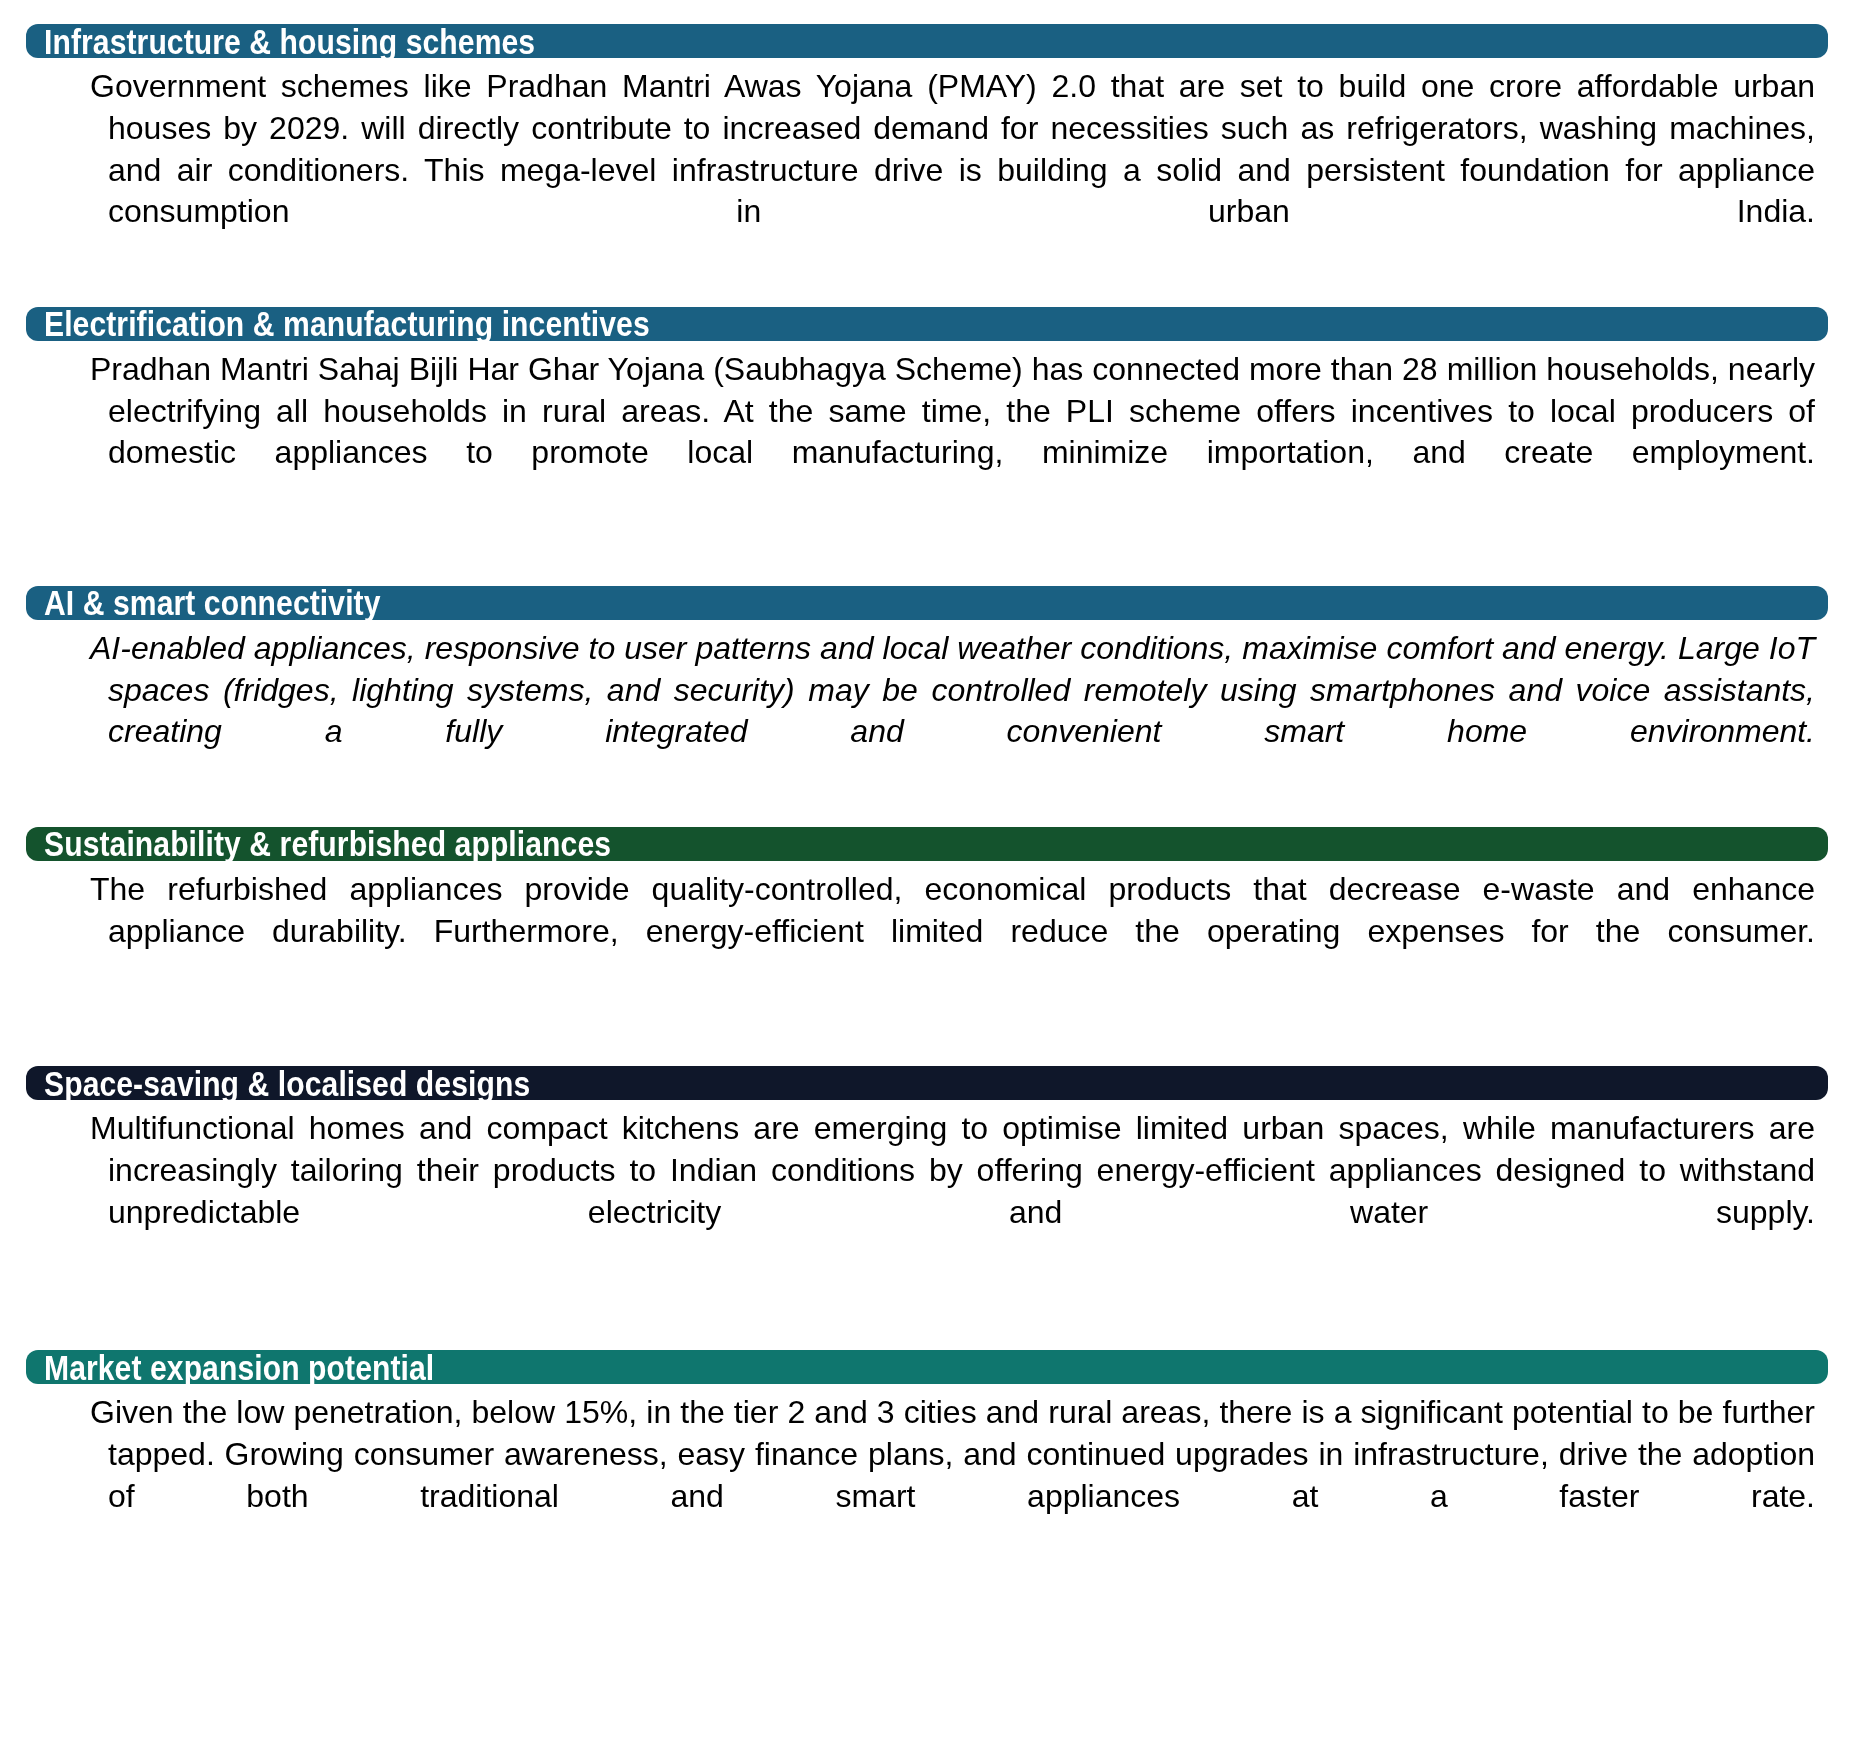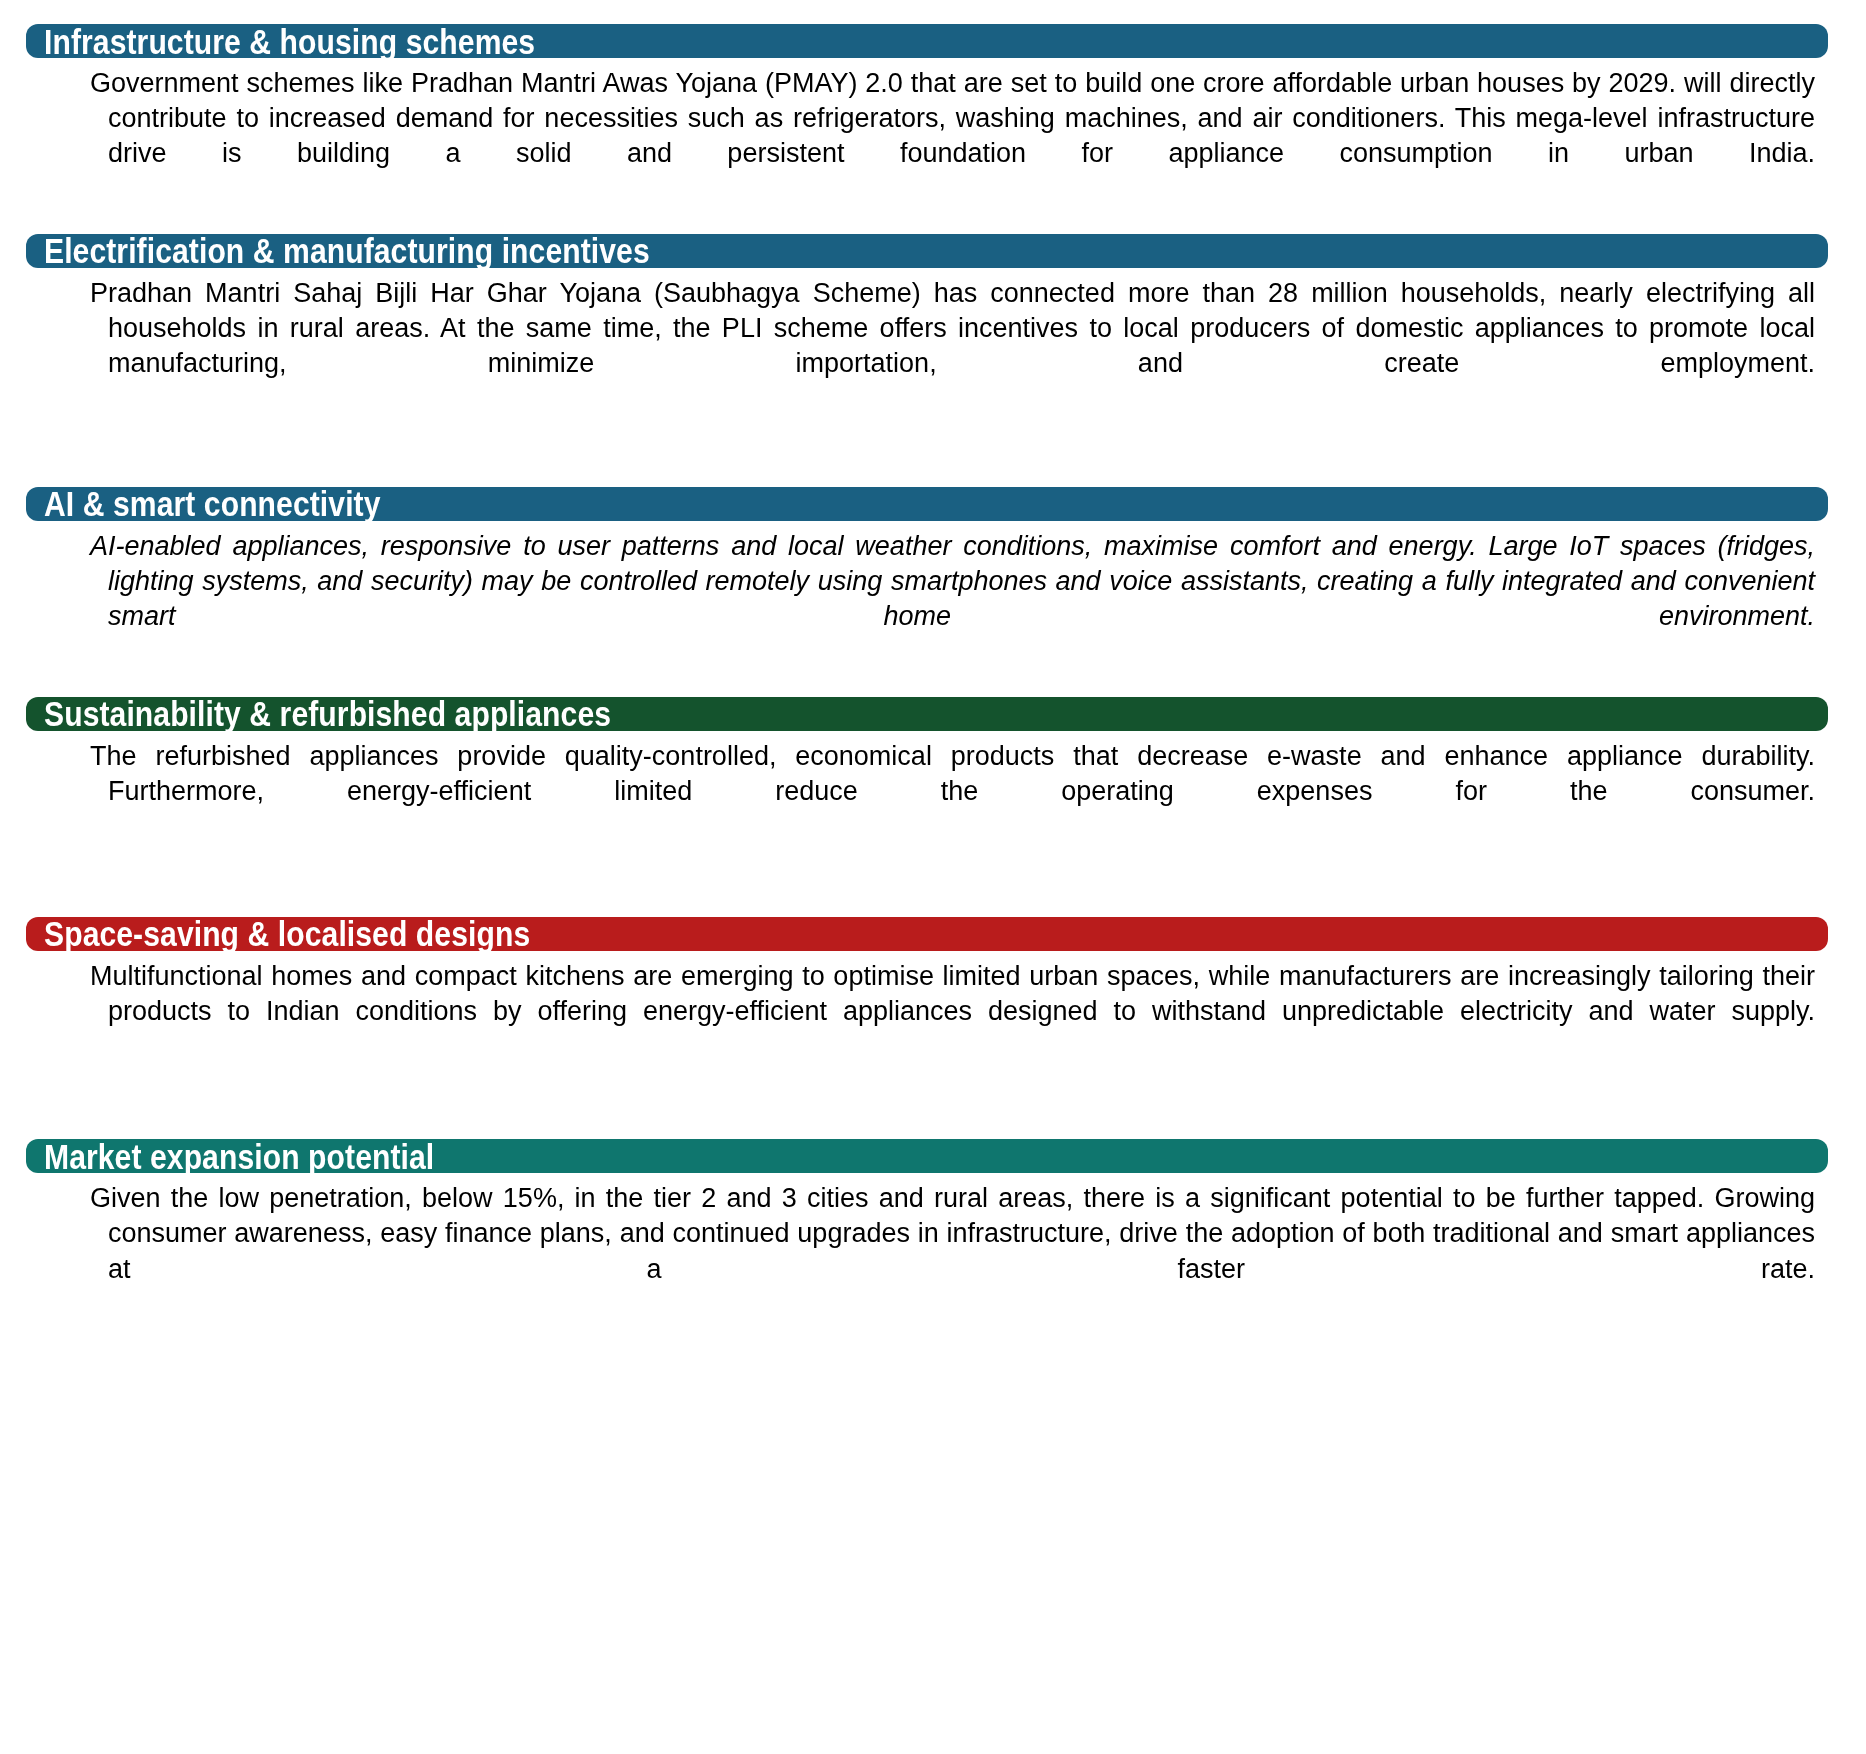--- a/index.html
+++ b/index.html
@@ -49,21 +49,21 @@
     font-stretch: condensed;
     transform: scaleX(0.86);
     transform-origin: left center;
   }
 
   .body-text {
     margin-left: 108px;
     margin-right: 51px;
     margin-top: 8px;
     color: #000000;
-    font-size: 27px;
+    font-size: 32px;
     line-height: 1.305;
     text-align: justify;
     text-justify: inter-word;
     text-indent: -18px;
     font-stretch: condensed;
     -webkit-hyphens: none;
     hyphens: none;
   }
 
   .body-text::after {
@@ -107,21 +107,21 @@
   </div>
 
   <div class="section sec-3">
     <div class="bar" style="background: #14532d;">
       <span class="bar-title" style="color: rgb(255, 255, 255);">Sustainability &amp; refurbished appliances</span>
     </div>
     <p class="body-text" style="color: rgb(0, 0, 0);">The refurbished appliances provide quality-controlled, economical products that decrease e-waste and enhance appliance durability. Furthermore, energy-efficient limited reduce the operating expenses for the consumer.</p>
   </div>
 
   <div class="section sec-4">
-    <div class="bar" style="background: #b91c1c;">
+    <div class="bar" style="background: #0f172a;">
       <span class="bar-title" style="color: rgb(255, 255, 255);">Space-saving &amp; localised designs</span>
     </div>
     <p class="body-text" style="color: rgb(0, 0, 0);">Multifunctional homes and compact kitchens are emerging to optimise limited urban spaces, while manufacturers are increasingly tailoring their products to Indian conditions by offering energy-efficient appliances designed to withstand unpredictable electricity and water supply.</p>
   </div>
 
   <div class="section sec-5">
     <div class="bar" style="background: #0f766e;">
       <span class="bar-title" style="color: rgb(255, 255, 255);">Market expansion potential</span>
     </div>
     <p class="body-text" style="color: rgb(0, 0, 0);">Given the low penetration, below 15%, in the tier 2 and 3 cities and rural areas, there is a significant potential to be further tapped. Growing consumer awareness, easy finance plans, and continued upgrades in infrastructure, drive the adoption of both traditional and smart appliances at a faster rate.</p>

